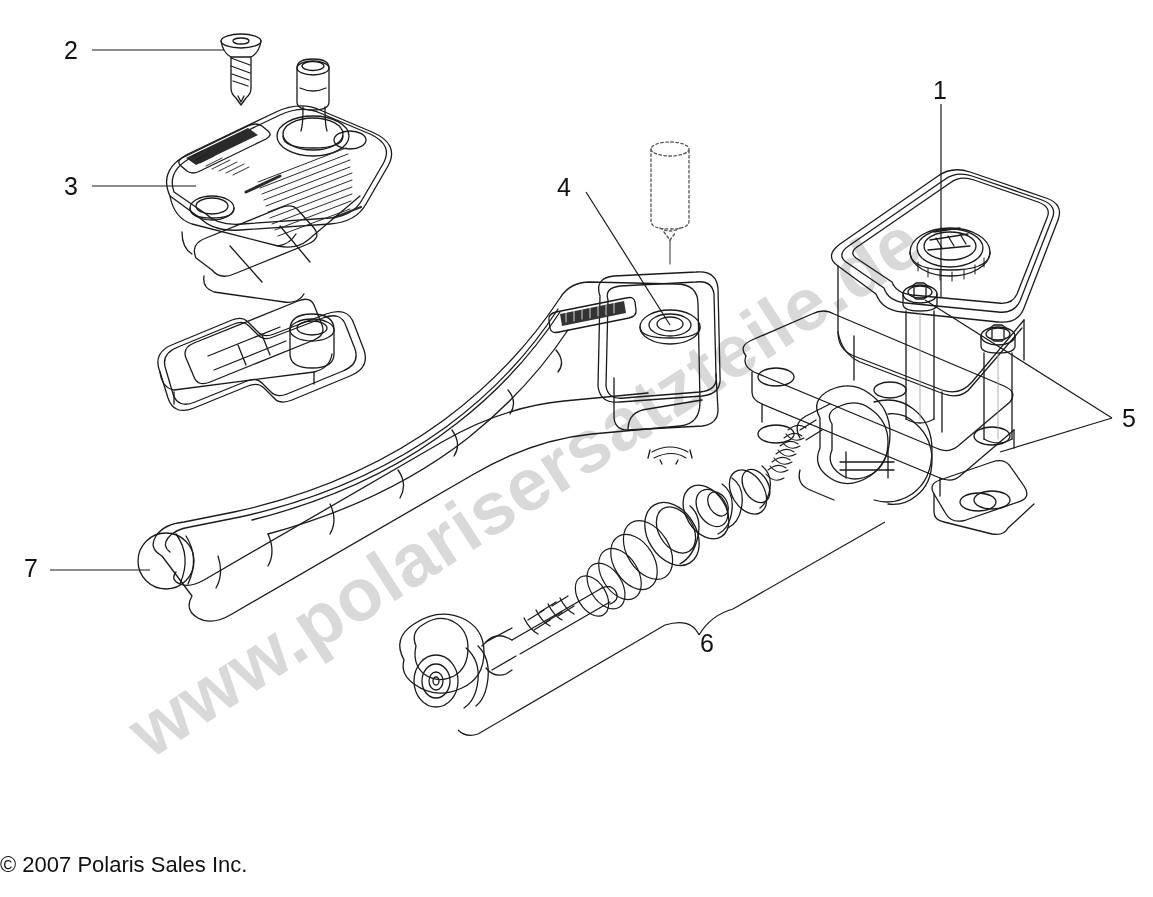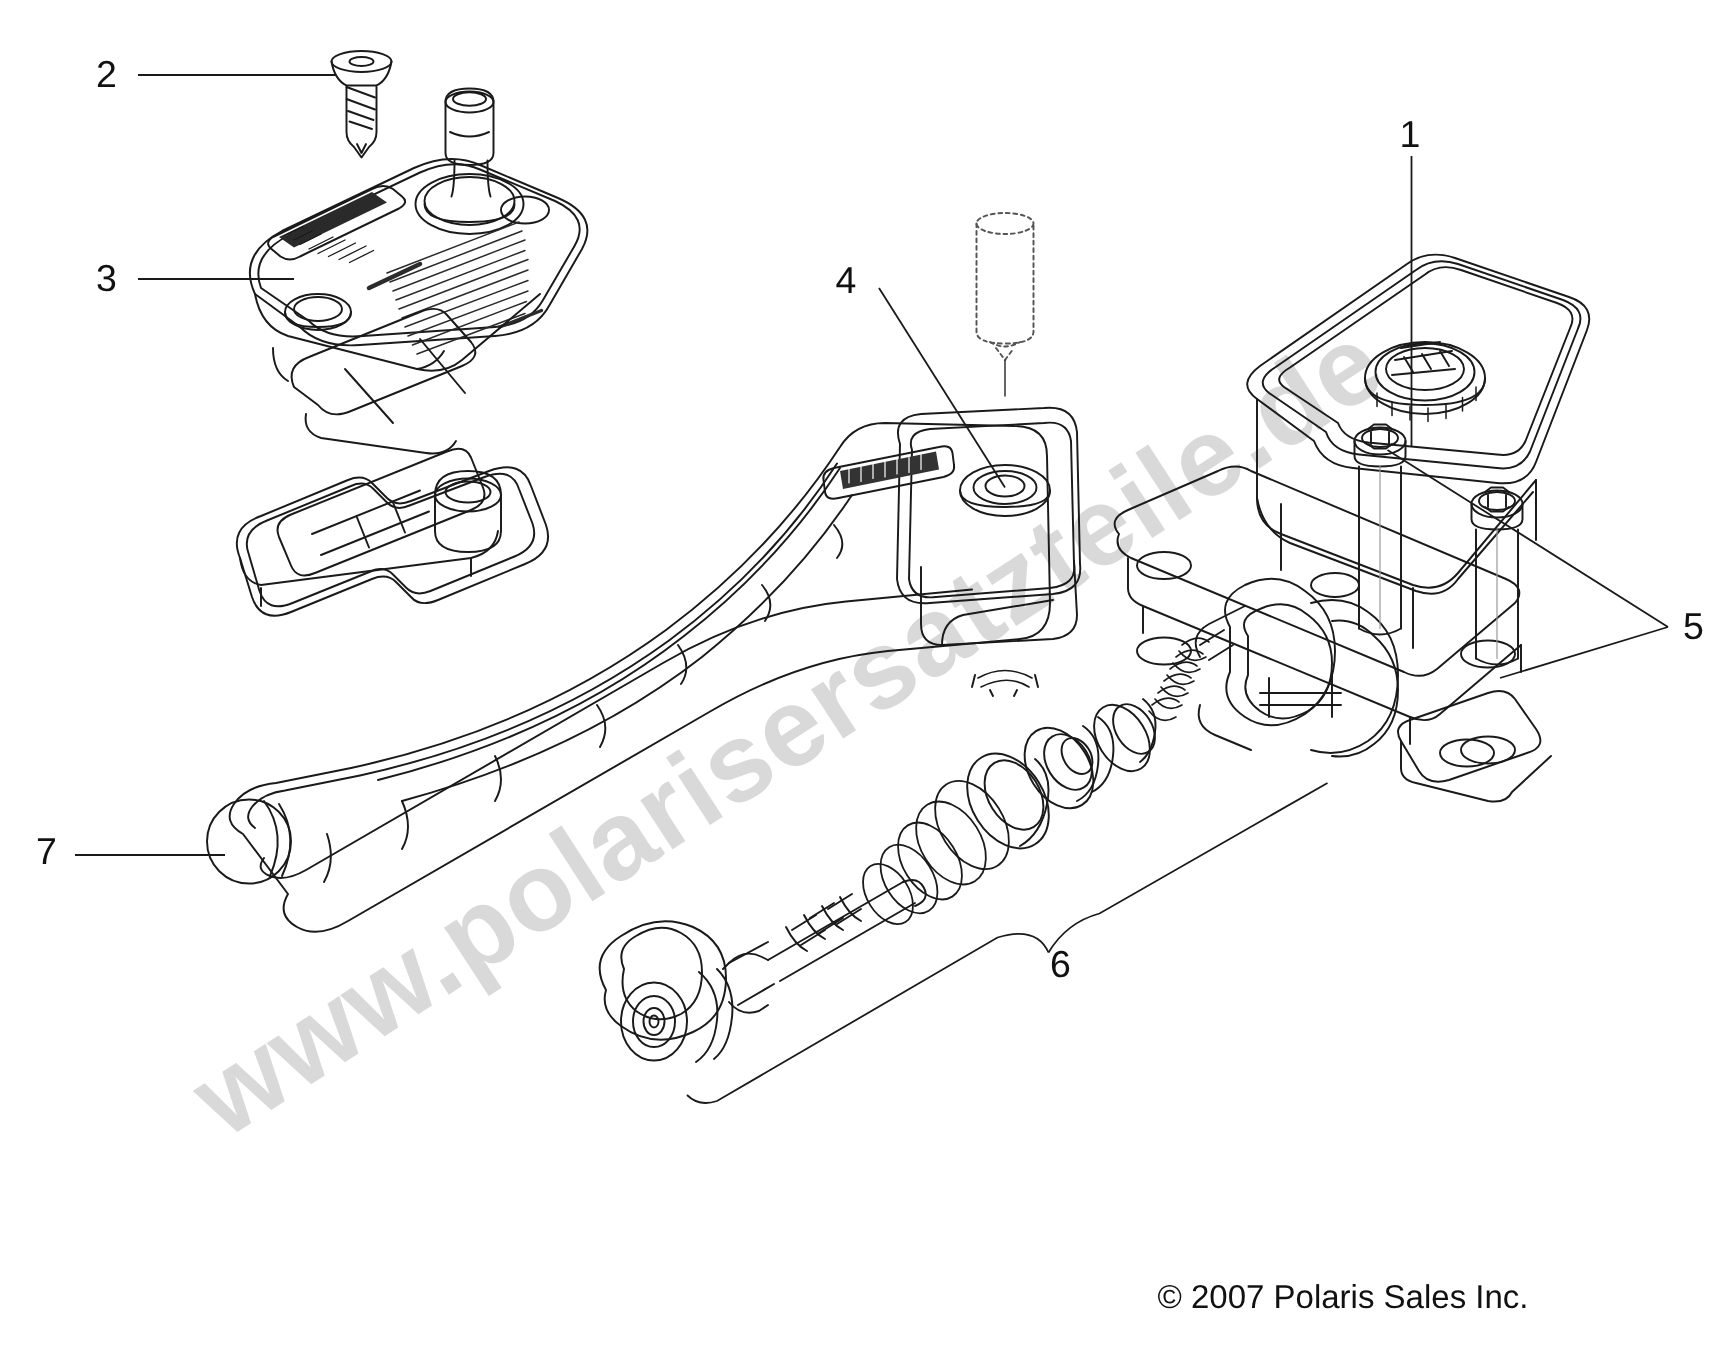--- a/index.html
+++ b/index.html
@@ -2,21 +2,21 @@
 <html><head>
 <meta charset="utf-8">
 <style>
   html,body{margin:0;padding:0;background:#ffffff;}
   body{width:1153px;height:897px;position:relative;overflow:hidden;
        font-family:"Liberation Sans",sans-serif;color:#111;}
   #stage{position:absolute;inset:0;width:1153px;height:897px;background:#fff;}
   svg.layer{position:absolute;left:0;top:0;width:1153px;height:897px;}
   .callout{position:absolute;font-family:"Liberation Sans",sans-serif;
            font-size:25px;color:#111;line-height:1;white-space:nowrap;}
-  #copyright{position:absolute;left:0;top:852px;width:1019px;text-align:right;
+  #copyright{position:absolute;left:0;top:852px;width:1019px;text-align:left;
              font-size:22px;color:#111;font-family:"Liberation Sans",sans-serif;}
   .wm{font-family:"Liberation Sans",sans-serif;font-weight:bold;
       font-size:74px;letter-spacing:1px;}
 </style>
 </head>
 <body>
 
 <div id="stage">
 
   <svg class="layer" viewBox="0 0 1153 897">

